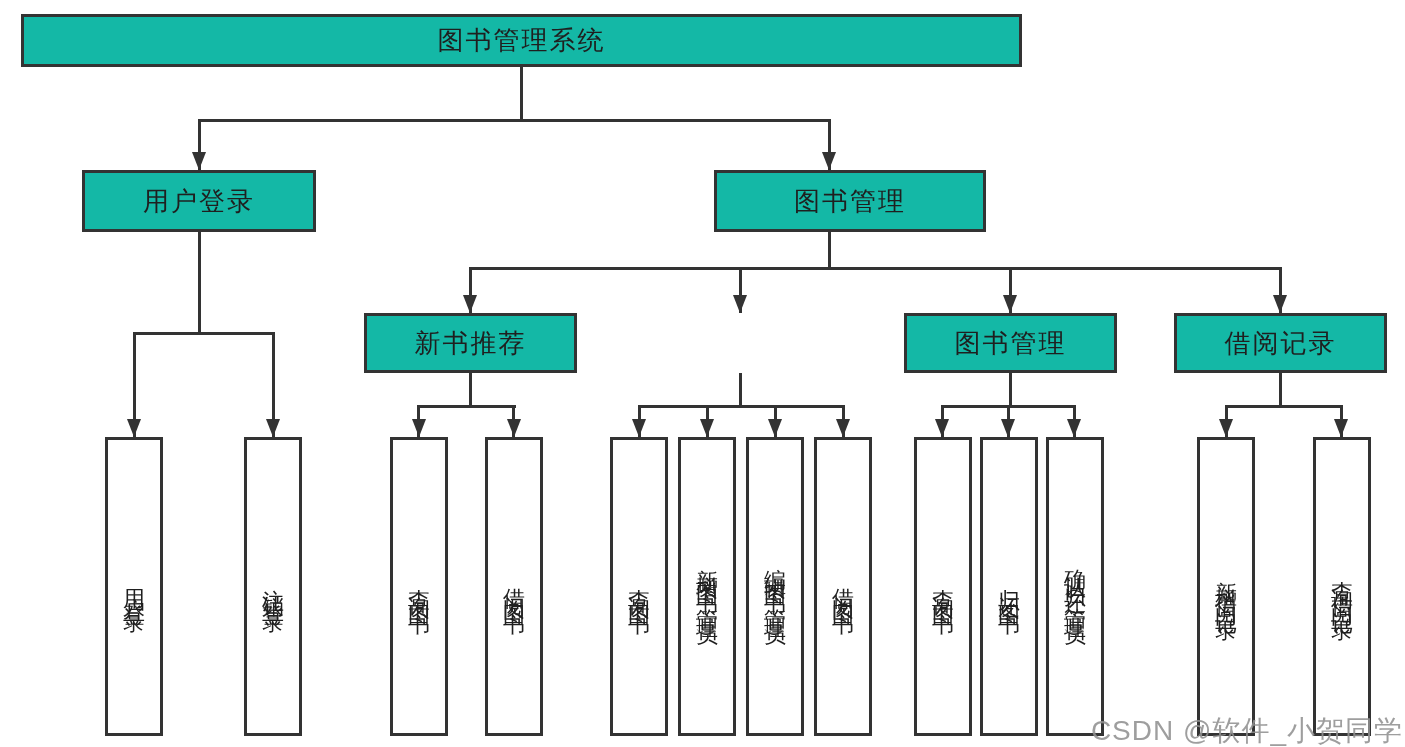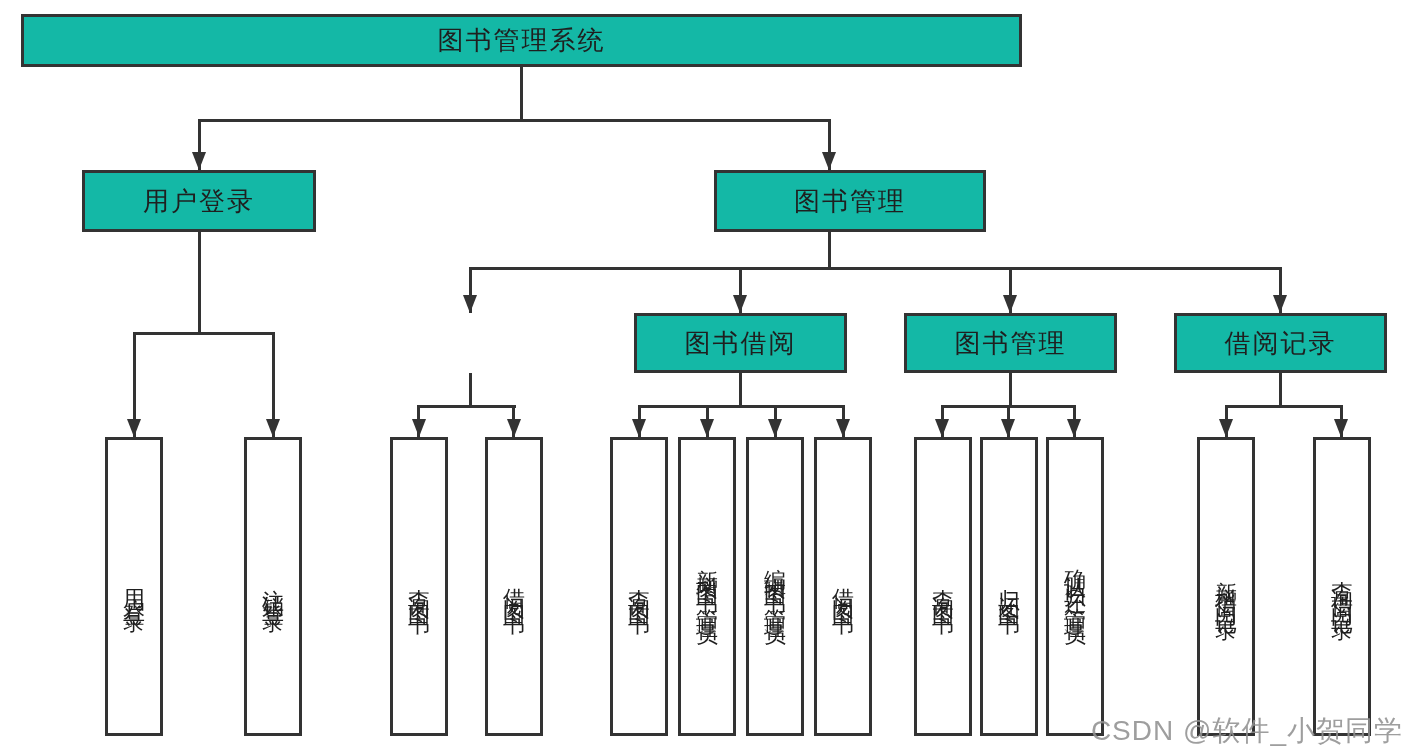--- a/index.html
+++ b/index.html
@@ -121,22 +121,22 @@
   <div class="vline" style="left:1340px; top:405px; height:32px"></div>
   <div class="arrow" style="left:1219px; top:419px"></div>
   <div class="arrow" style="left:1334px; top:419px"></div>
 
   <div class="hbox" style="left:21px; top:14px; width:1001px; height:53px">图书管理系统</div>
 
   <div class="hbox" style="left:82px; top:170px; width:234px; height:62px">用户登录</div>
 
   <div class="hbox" style="left:714px; top:170px; width:272px; height:62px">图书管理</div>
 
+  <div class="hbox" style="left:364px; top:313px; width:213px; height:60px">新书推荐</div>
 
-  <div class="hbox" style="left:634px; top:313px; width:213px; height:60px">图书借阅</div>
 
   <div class="hbox" style="left:904px; top:313px; width:213px; height:60px">图书管理</div>
 
   <div class="hbox" style="left:1174px; top:313px; width:213px; height:60px">借阅记录</div>
 
   <div class="vbox" style="left:105px">用户登录</div>
   <div class="vbox" style="left:244px">注销登录</div>
 
   <div class="vbox" style="left:390px">查询图书</div>
   <div class="vbox" style="left:485px">借阅图书</div>

